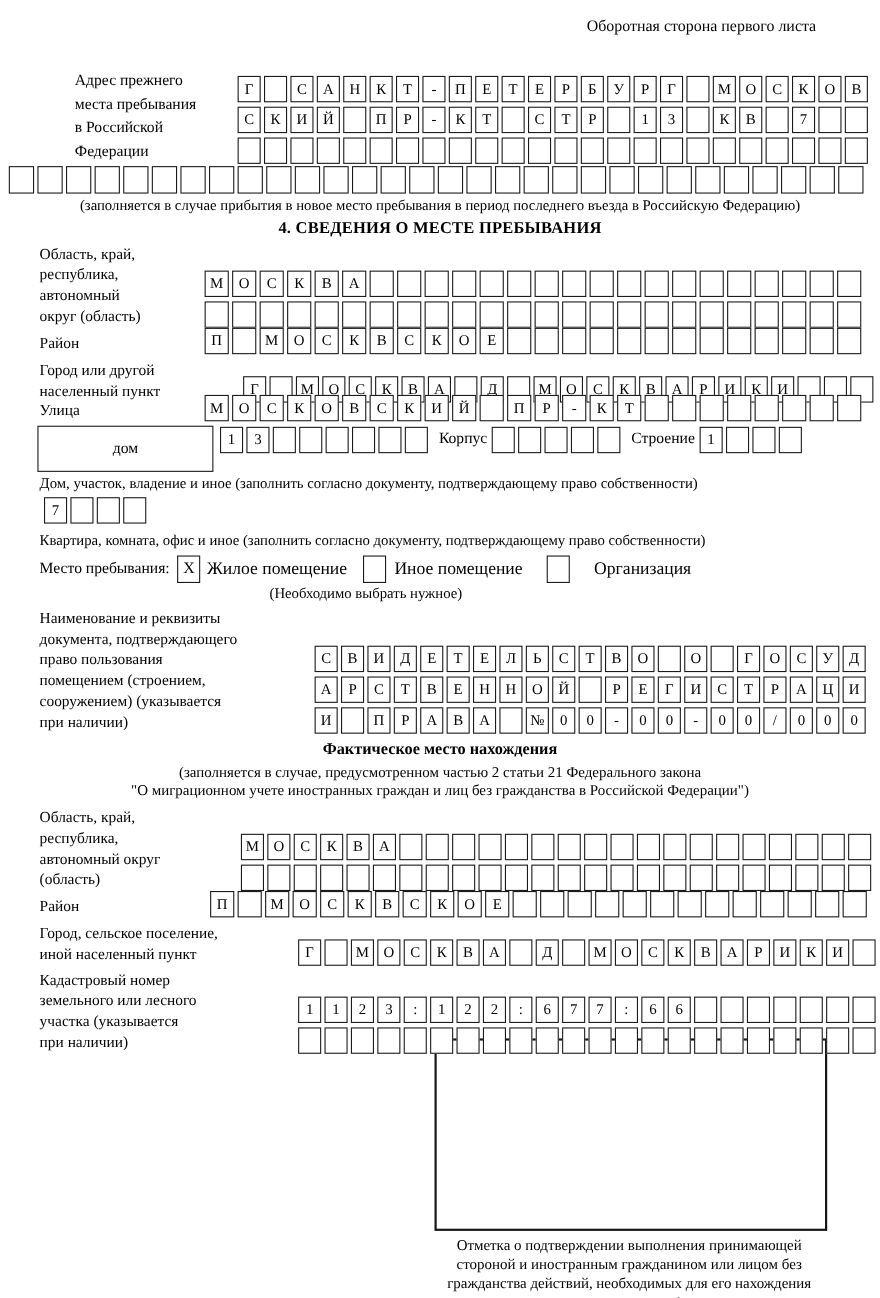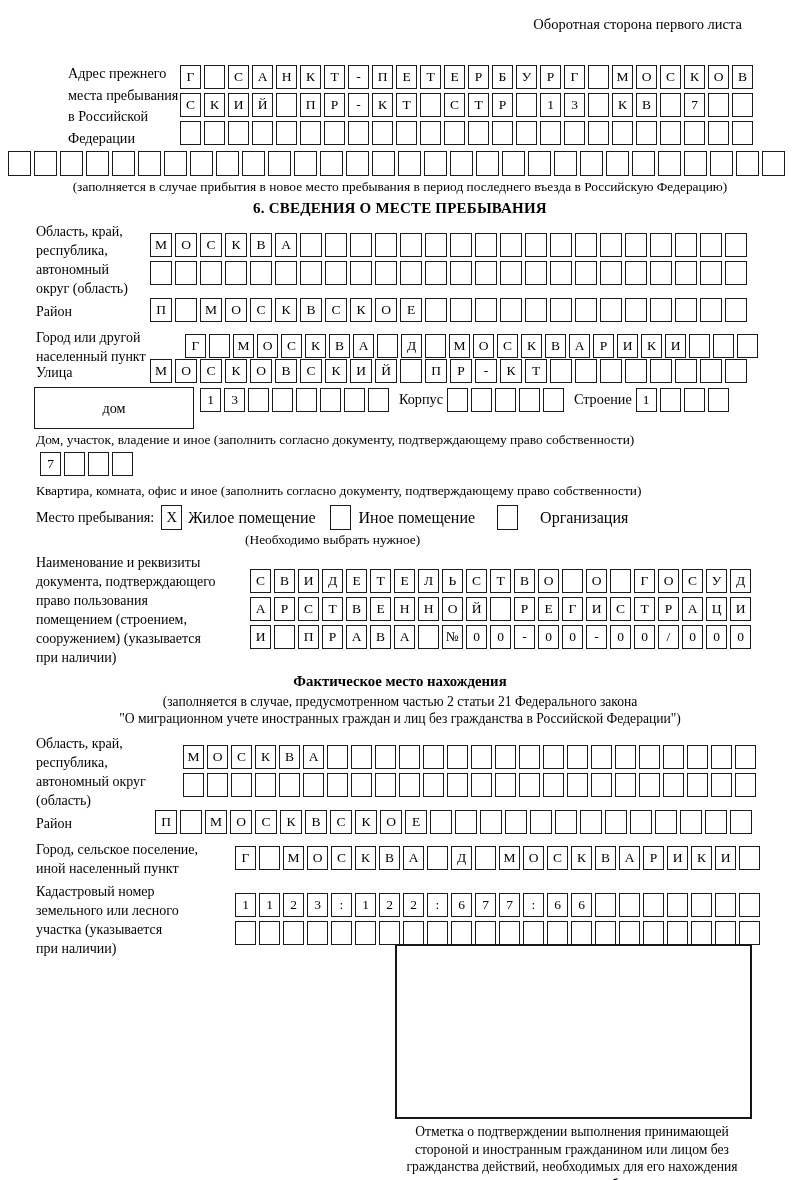--- a/index.html
+++ b/index.html
@@ -4,21 +4,21 @@
 <style>
   * { box-sizing: border-box; margin: 0; padding: 0; }
   html, body { background: #ffffff; }
   body {
     width: 800px; height: 1180px; margin: 0 auto;
     color: #000; font-family: "Liberation Serif", serif; font-size: 14px;
     overflow: hidden;
   }
   .back-note { padding: 16px 58px 0 0; text-align: right; font-size: 14.5px; }
 
-  .frow { display: flex; align-items: center; }
+  .frow { display: flex; align-items: flex-end; gap: 36px; }
   .lbl { flex: 0 0 auto; font-size: 14px; line-height: 19px; padding-top: 2px; }
   .grid-col { display: flex; flex-direction: column; gap: 4px; }
   .cells { display: flex; gap: 3px; }
   .cell {
     flex: 0 0 auto; width: 21px; height: 24px;
     border: 1.6px solid #1b1b1b; background: #fff;
     display: flex; align-items: center; justify-content: center;
     font-size: 13.5px;
   }
   .w22 .cell { width: 22px; }
@@ -211,21 +211,21 @@
       <span class="cell"></span>
       <span class="cell"></span>
       <span class="cell"></span>
       <span class="cell"></span>
       <span class="cell"></span>
       <span class="cell"></span>
       <span class="cell"></span>
     </div>
   <div class="caption center note1">(заполняется в случае прибытия в новое место пребывания в период последнего въезда в Российскую Федерацию)</div>
 
-  <div class="sec-title">6. СВЕДЕНИЯ О МЕСТЕ ПРЕБЫВАНИЯ</div>
+  <div class="sec-title">4. СВЕДЕНИЯ О МЕСТЕ ПРЕБЫВАНИЯ</div>
 
   <div class="frow b-region">
     <div class="lbl">
       <div>Область, край,</div>
       <div>республика,</div>
       <div>автономный</div>
       <div>округ (область)</div>
     </div>
     <div class="grid-col">
       <div class="cells w22">

